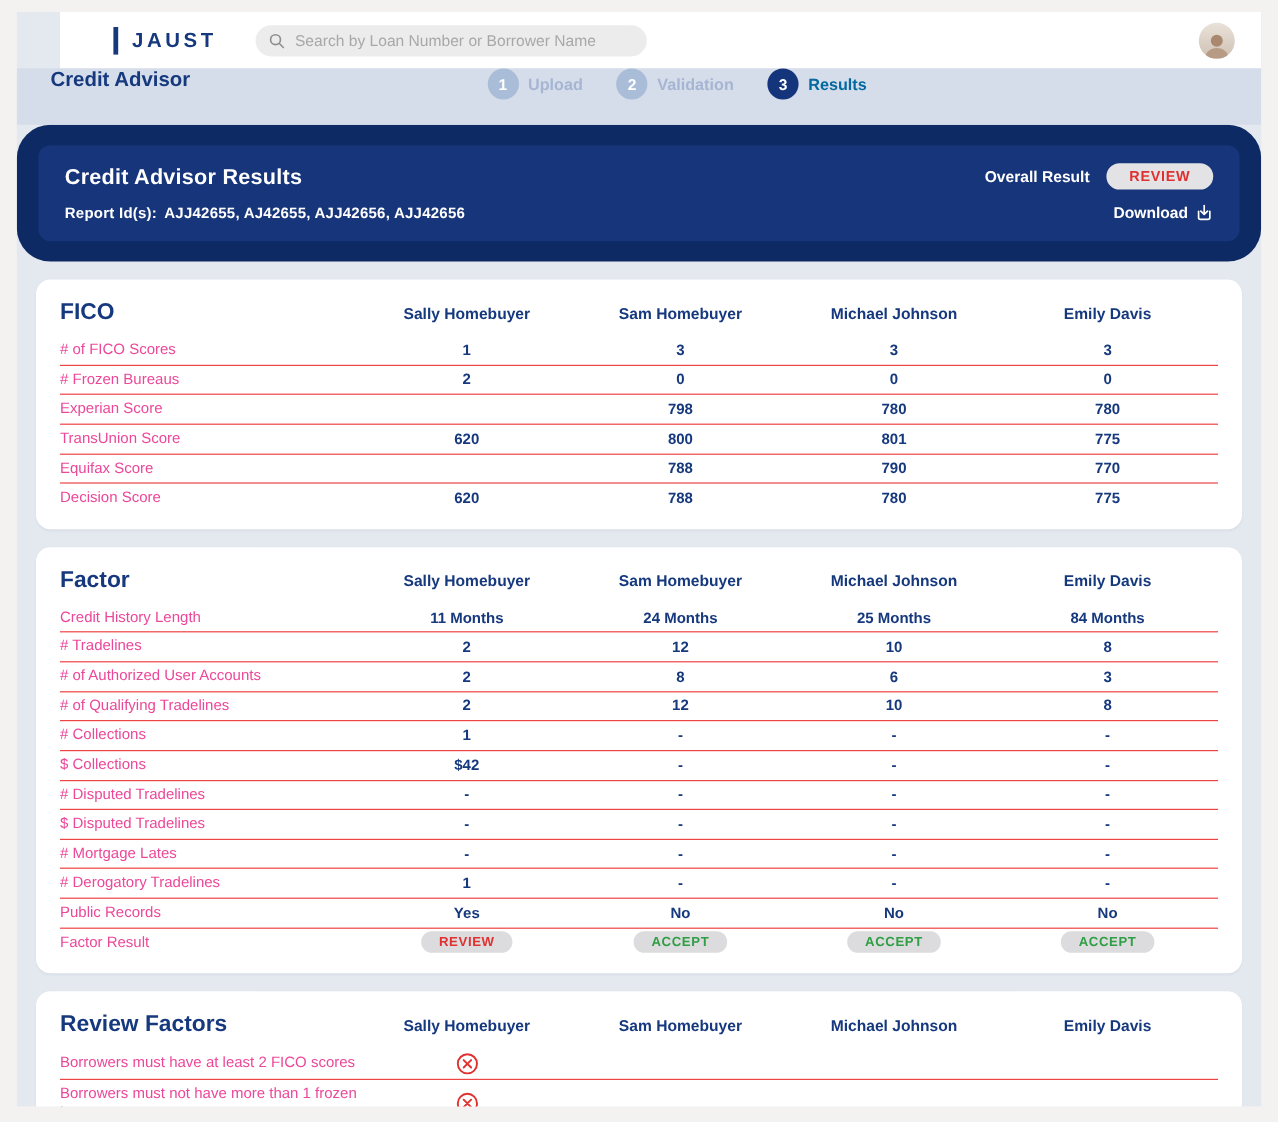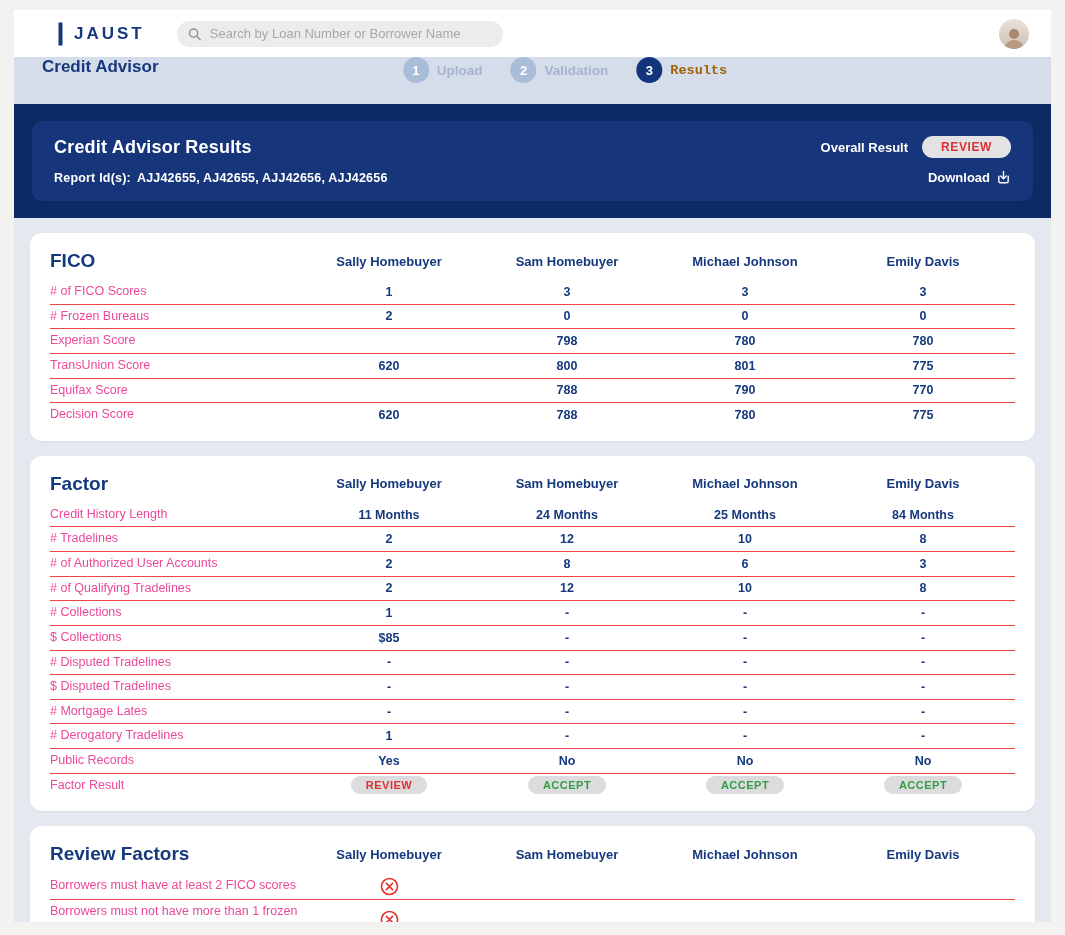--- a/index.html
+++ b/index.html
@@ -6,45 +6,45 @@
   html,body { margin:0; padding:0; }
   body {
     width:1065px; height:935px; overflow:hidden;
     background:#F3F2F1;
     font-family:"Liberation Sans", sans-serif;
     -webkit-font-smoothing:antialiased;
   }
   .app { margin:10px 14px 13px; height:912px; background:#E4E8EF; overflow:hidden; }
 
   
-  .topbar { background:#ffffff; height:47px; display:flex; align-items:center; padding:3px 22px; }
+  .topbar { background:#ffffff; height:47px; display:flex; align-items:center; padding:3px 22px;margin-left:36px; }
   .logo { display:flex; align-items:center; gap:8px; cursor:pointer; }
   .logo-text { font-weight:bold; letter-spacing:3px; color:#16397E; font-size:17px; }
   .search { margin-left:32px; width:326px; height:26px; background:#ECECEC; border-radius:13px;
             display:flex; align-items:center; padding:0 11px; gap:7px; }
   .search input { border:none; background:transparent; outline:none; font-size:13px; color:#555; width:100%;
                   font-family:"Liberation Sans", sans-serif; }
   .search input::placeholder { color:#A8A8A8; }
   .avatar { margin-left:auto; width:30px; height:30px; border-radius:50%; overflow:hidden;
             background:linear-gradient(180deg,#E9E2DA 0%,#CFC0B2 100%); cursor:pointer;
             display:flex; align-items:flex-end; justify-content:center; }
 
   
   .subheader { background:#D5DCEA; height:47px; display:flex; align-items:flex-start; padding:0 28px; position:relative; }
   .page-title { font-size:17px; color:#16397E; margin:0; font-weight:bold; }
   .steps { position:absolute; left:50%; transform:translateX(-40%); display:flex; gap:28px; align-items:center; }
   .step { display:flex; align-items:center; gap:8px; cursor:pointer; }
   .step-num { width:26px; height:26px; border-radius:50%; background:#A9BDD9; color:#fff; font-weight:bold;
               display:flex; align-items:center; justify-content:center; font-size:13px; }
   .step-label { color:#A5B5D2; font-weight:bold; font-size:13.5px; }
   .step.active .step-num { background:#14357C; }
-  .step.active .step-label { color:#a16207;font-family:Liberation Mono, monospace; }
+  .step.active .step-label { color:#0369a1; }
 
   
-  .banner { background:#0D2A64; padding:17px 18px; }
+  .banner { background:#0D2A64; padding:17px 18px;border-radius:28px; }
   .banner-panel { background:#17357A; border-radius:10px; padding:15px 22px 16px; color:#fff; }
   .banner-row { display:flex; justify-content:space-between; align-items:center; }
   .banner-title { margin:0; font-size:18px; font-weight:bold; letter-spacing:.2px; }
   .overall { display:flex; align-items:center; gap:14px; font-size:13px; font-weight:bold; }
   .overall-pill { background:#E3E3E6; color:#E03131; font-weight:bold; font-size:12px;
                   padding:4px 19px; border-radius:12px; letter-spacing:.6px; }
   .banner-row2 { margin-top:12px; }
   .report { font-size:12.5px; font-weight:bold; letter-spacing:.2px; }
   .report .ids { margin-left:6px; }
   .download { display:flex; gap:6px; align-items:center; font-size:13px; font-weight:bold; cursor:pointer; }
@@ -240,21 +240,21 @@
         </div>
         <div class="grid row" data-name="table-row">
           <div class="cell row-label" data-name="row-label"># Collections</div>
           <div class="cell val" data-name="cell-value">1</div>
           <div class="cell val" data-name="cell-value">-</div>
           <div class="cell val" data-name="cell-value">-</div>
           <div class="cell val" data-name="cell-value">-</div>
         </div>
         <div class="grid row" data-name="table-row">
           <div class="cell row-label" data-name="row-label">$ Collections</div>
-          <div class="cell val" data-name="cell-value">$85</div>
+          <div class="cell val" data-name="cell-value">$42</div>
           <div class="cell val" data-name="cell-value">-</div>
           <div class="cell val" data-name="cell-value">-</div>
           <div class="cell val" data-name="cell-value">-</div>
         </div>
         <div class="grid row" data-name="table-row">
           <div class="cell row-label" data-name="row-label"># Disputed Tradelines</div>
           <div class="cell val" data-name="cell-value">-</div>
           <div class="cell val" data-name="cell-value">-</div>
           <div class="cell val" data-name="cell-value">-</div>
           <div class="cell val" data-name="cell-value">-</div>

